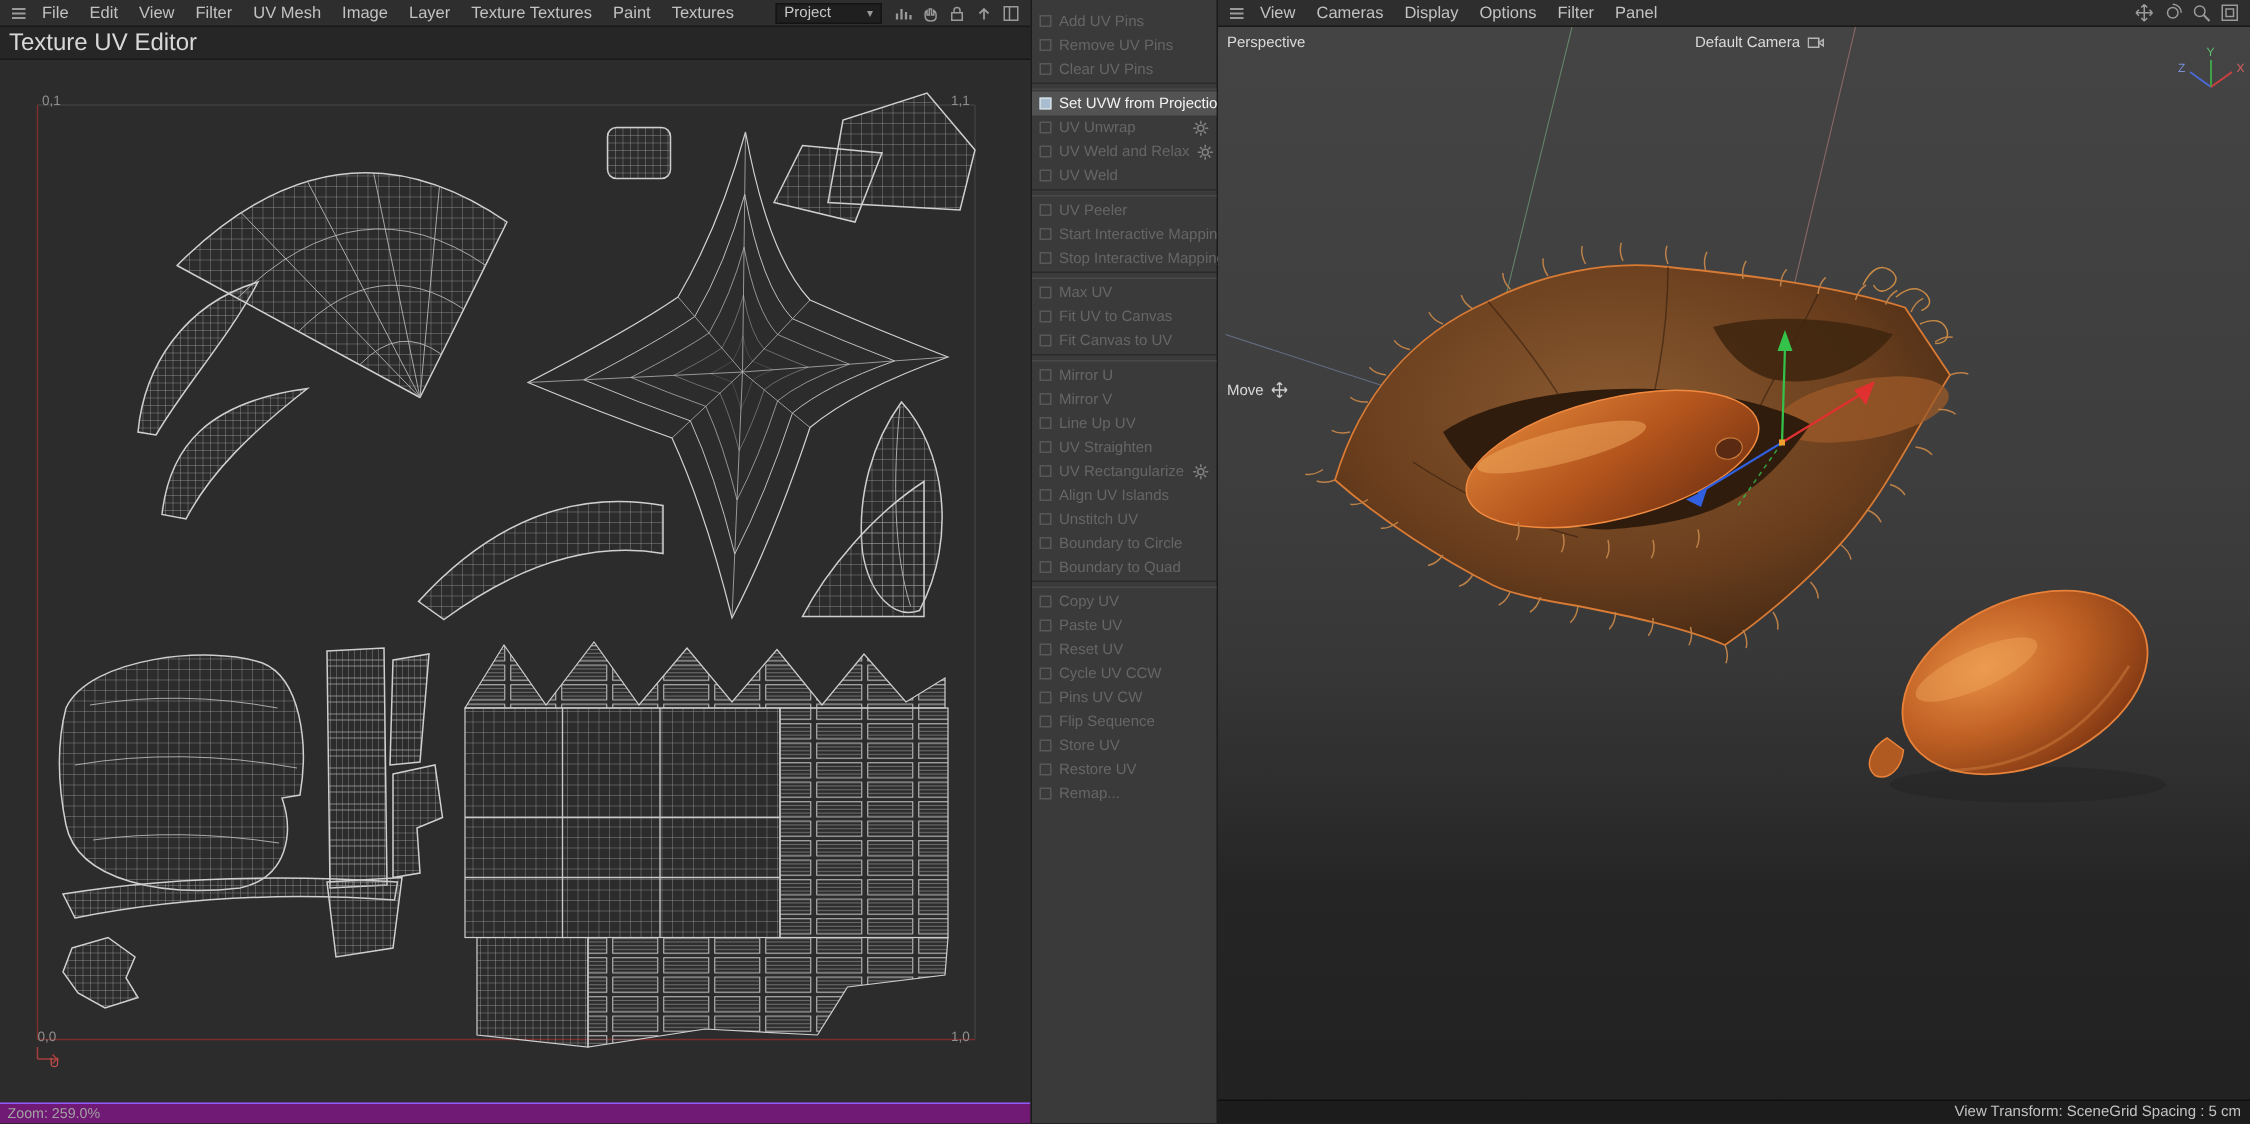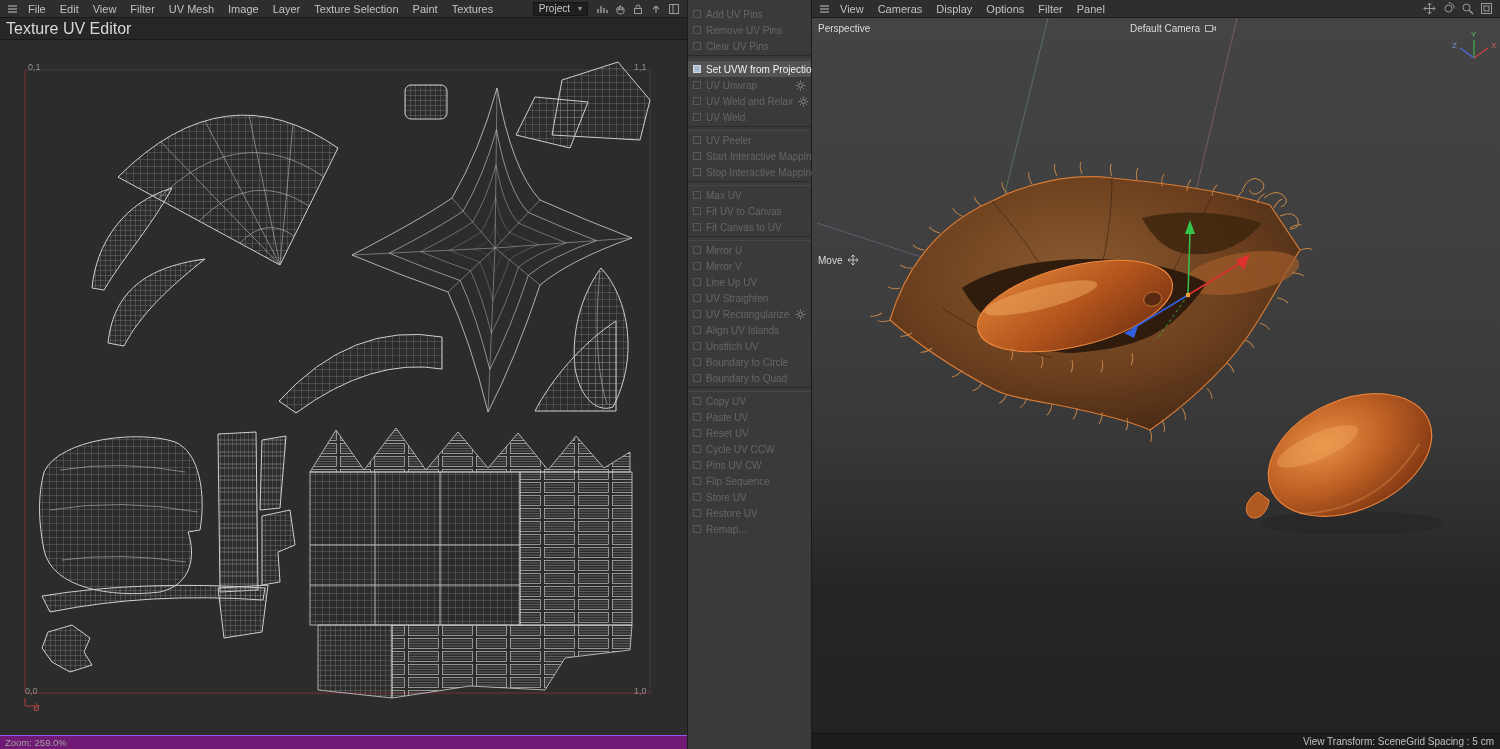--- a/index.html
+++ b/index.html
@@ -8,21 +8,21 @@
   .panel { position:absolute; top:0; height:749px; }
   #left-panel { left:0; width:687px; background:#2c2c2c; }
   #cmd-panel { left:687px; width:125px; background:#3a3a3a; border-left:1px solid #1b1b1b; border-right:1px solid #1b1b1b; padding-top:6px; }
   #viewport-panel { left:812px; width:688px; background:#2a2a2a; }
 
   .mbar { height:18px; background:#2e2e2e; display:flex; align-items:center; font-size:11px; color:#c2c2c2; padding:0 4px; border-bottom:1px solid #191919; }
   .mi { padding:0 7px; line-height:18px; cursor:default; white-space:nowrap; }
   .spacer { flex:1; }
   .hmb { display:flex; align-items:center; padding:0 3px; }
   .tbicon { display:flex; align-items:center; padding:0 3px; }
-  .proj { background:#1f1f1f; border:1px solid #141414; height:14px; font-size:10px; color:#c8c8c8; display:flex; align-items:center; padding:0 5px; gap:8px; margin-right:5px; }
+  .proj { background:#1f1f1f; border:1px solid #141414; height:14px; font-size:10px; color:#c8c8c8; display:flex; align-items:center; padding:0 5px; gap:24px; margin-right:5px; }
   .proj .arr { font-size:8px; color:#9a9a9a; }
 
   .tabrow { height:22px; background:#262626; border-bottom:1px solid #191919; font-size:16px; color:#d8d8d8; display:flex; align-items:center; padding-left:6px; }
   .canvas { position:absolute; left:0; top:40px; width:687px; height:695px; background:#2c2c2c; }
   .canvas svg { position:absolute; left:0; top:0; }
   .uvlbl { position:absolute; font-size:9px; color:#8f8f8f; }
   .ured { color:#c05050; }
   .lstatus { position:absolute; left:0; bottom:0; width:687px; height:14px; background:#701a75; border-top:1px solid #8b5cf6; font-size:9.5px; color:#a2a2a2; line-height:13px; padding-left:5px; }
 
   .row { height:16px; display:flex; align-items:center; gap:5px; padding:0 5px; font-size:10px; color:#666666; white-space:nowrap; }
@@ -54,21 +54,21 @@
           </g>
         </svg>
     </span>
     <span class="mi">File</span>
     <span class="mi">Edit</span>
     <span class="mi">View</span>
     <span class="mi">Filter</span>
     <span class="mi">UV Mesh</span>
     <span class="mi">Image</span>
     <span class="mi">Layer</span>
-    <span class="mi">Texture Selection</span>
+    <span class="mi">Texture Textures</span>
     <span class="mi">Paint</span>
     <span class="mi">Textures</span>
     <span class="spacer"></span>
     <span class="proj">
       <span>Project</span>
       <span class="arr">▾</span>
     </span>
     <span class="tbicon">
       <svg width="12" height="12">
           <g stroke="#9a9a9a" stroke-width="1.5">

